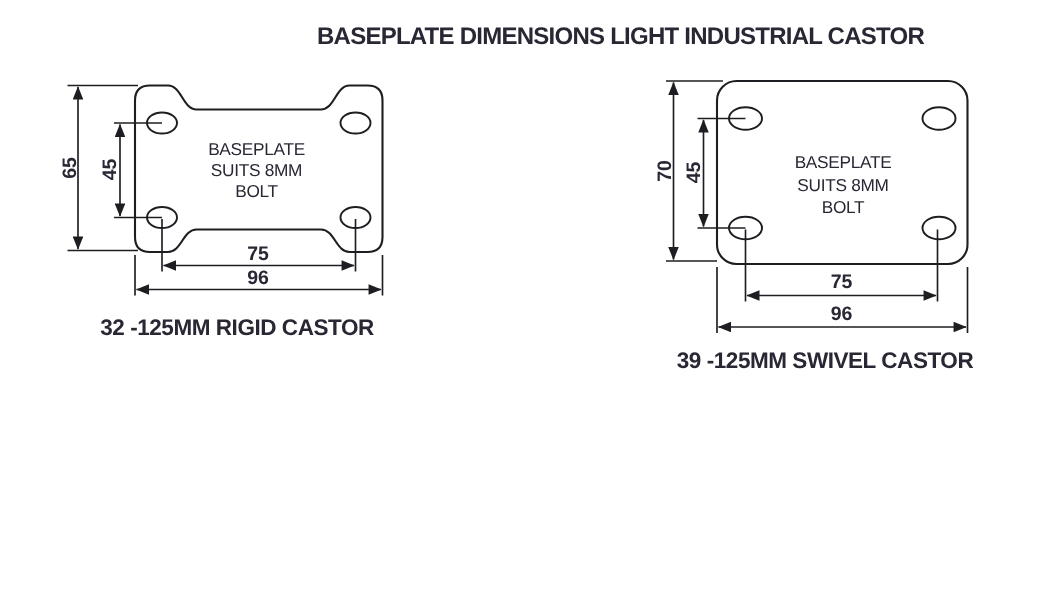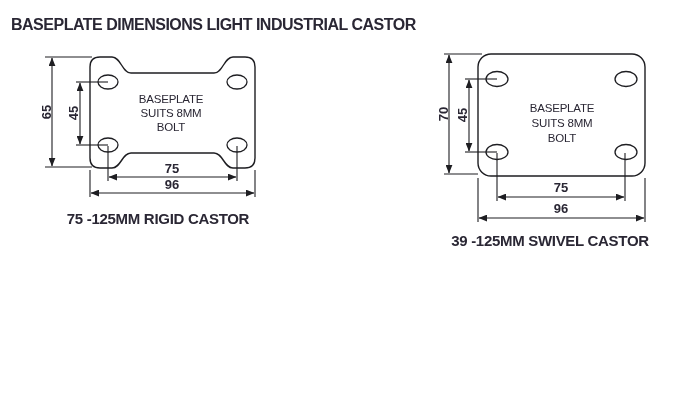--- a/index.html
+++ b/index.html
@@ -6,22 +6,22 @@
   #page {
     position: relative;
     width: 700px;
     height: 400px;
     background: var(--bg, #ffffff);
     font-family: "Liberation Sans", sans-serif;
     overflow: hidden;
   }
   .title {
     position: absolute;
-    top: 16px; left: 11px; width: 616px;
-    text-align: left;
+    top: 16px; left: 0; width: 616px;
+    text-align: right;
     font-size: 16px;
     font-weight: bold;
     letter-spacing: -0.5px;
     color: var(--text, #2a2734);
   }
   .caption {
     position: absolute;
     text-align: center;
     font-size: 15px;
     font-weight: bold;
@@ -149,16 +149,16 @@
 
       <g>
         <line x1="478" y1="178" x2="478" y2="222"></line>
         <line x1="645" y1="178" x2="645" y2="222"></line>
         <line x1="479" y1="218" x2="644" y2="218" marker-start="url(#arr)" marker-end="url(#arr)"></line>
         <text class="dim" x="561" y="213">96</text>
       </g>
     </g>
   </svg>
 
-  <div class="caption rigid">75 -125MM RIGID CASTOR</div>
+  <div class="caption rigid">32 -125MM RIGID CASTOR</div>
   <div class="caption swivel">39 -125MM SWIVEL CASTOR</div>
 
 </div>
 
 </body></html>

